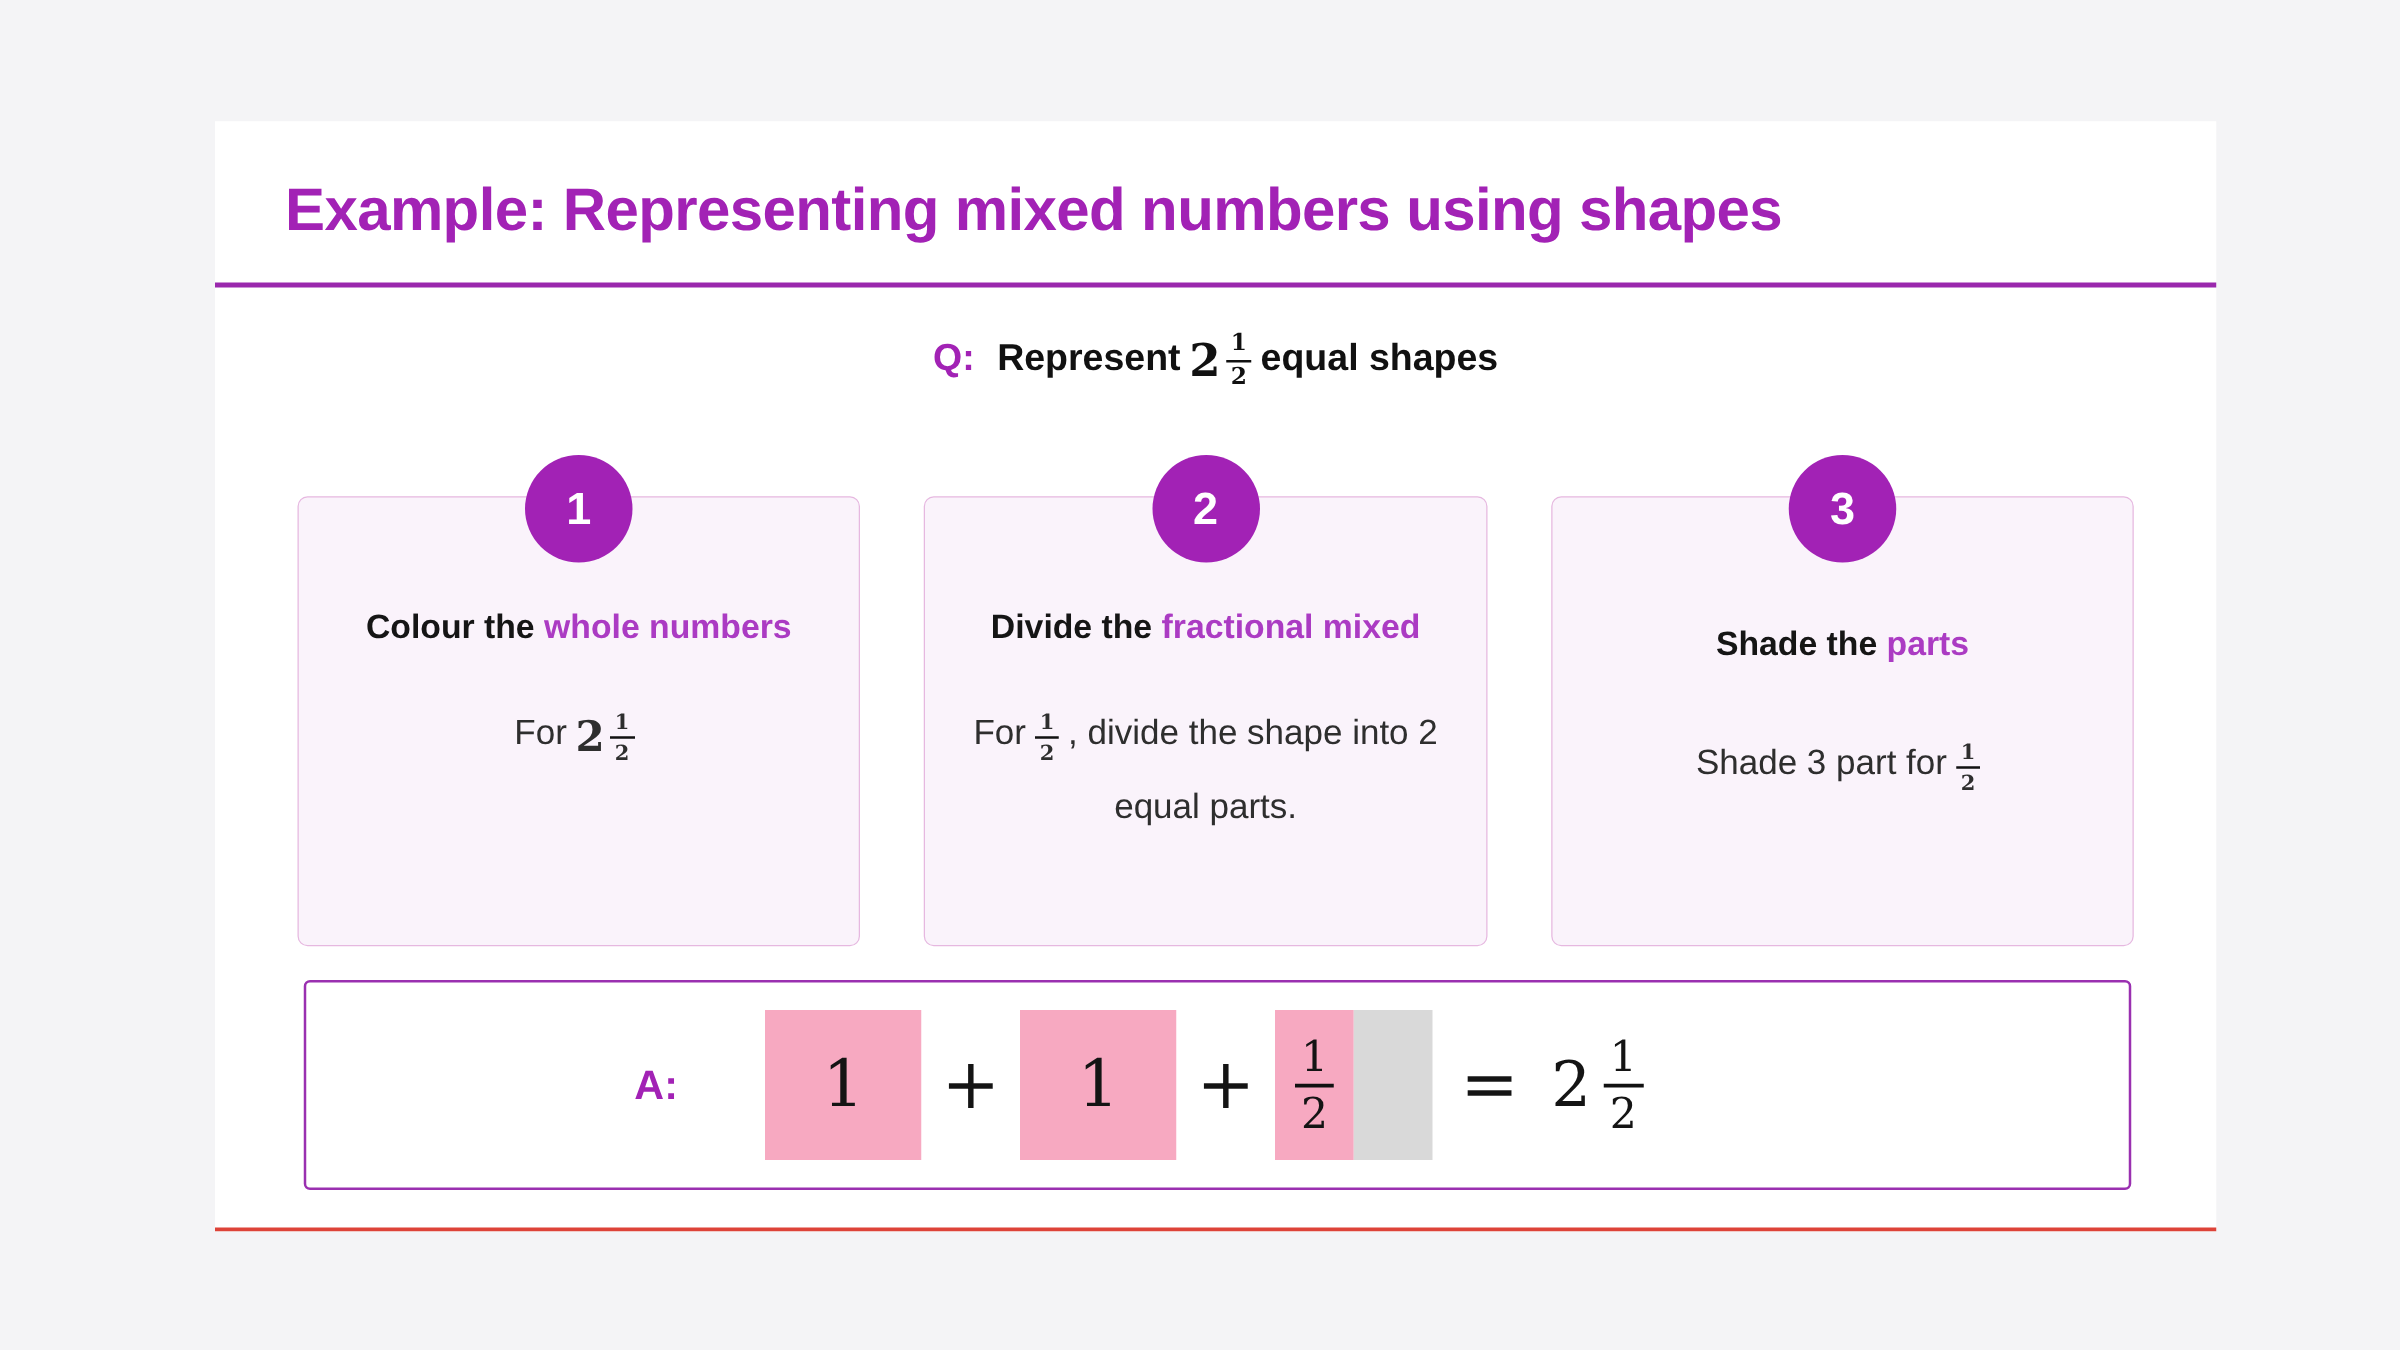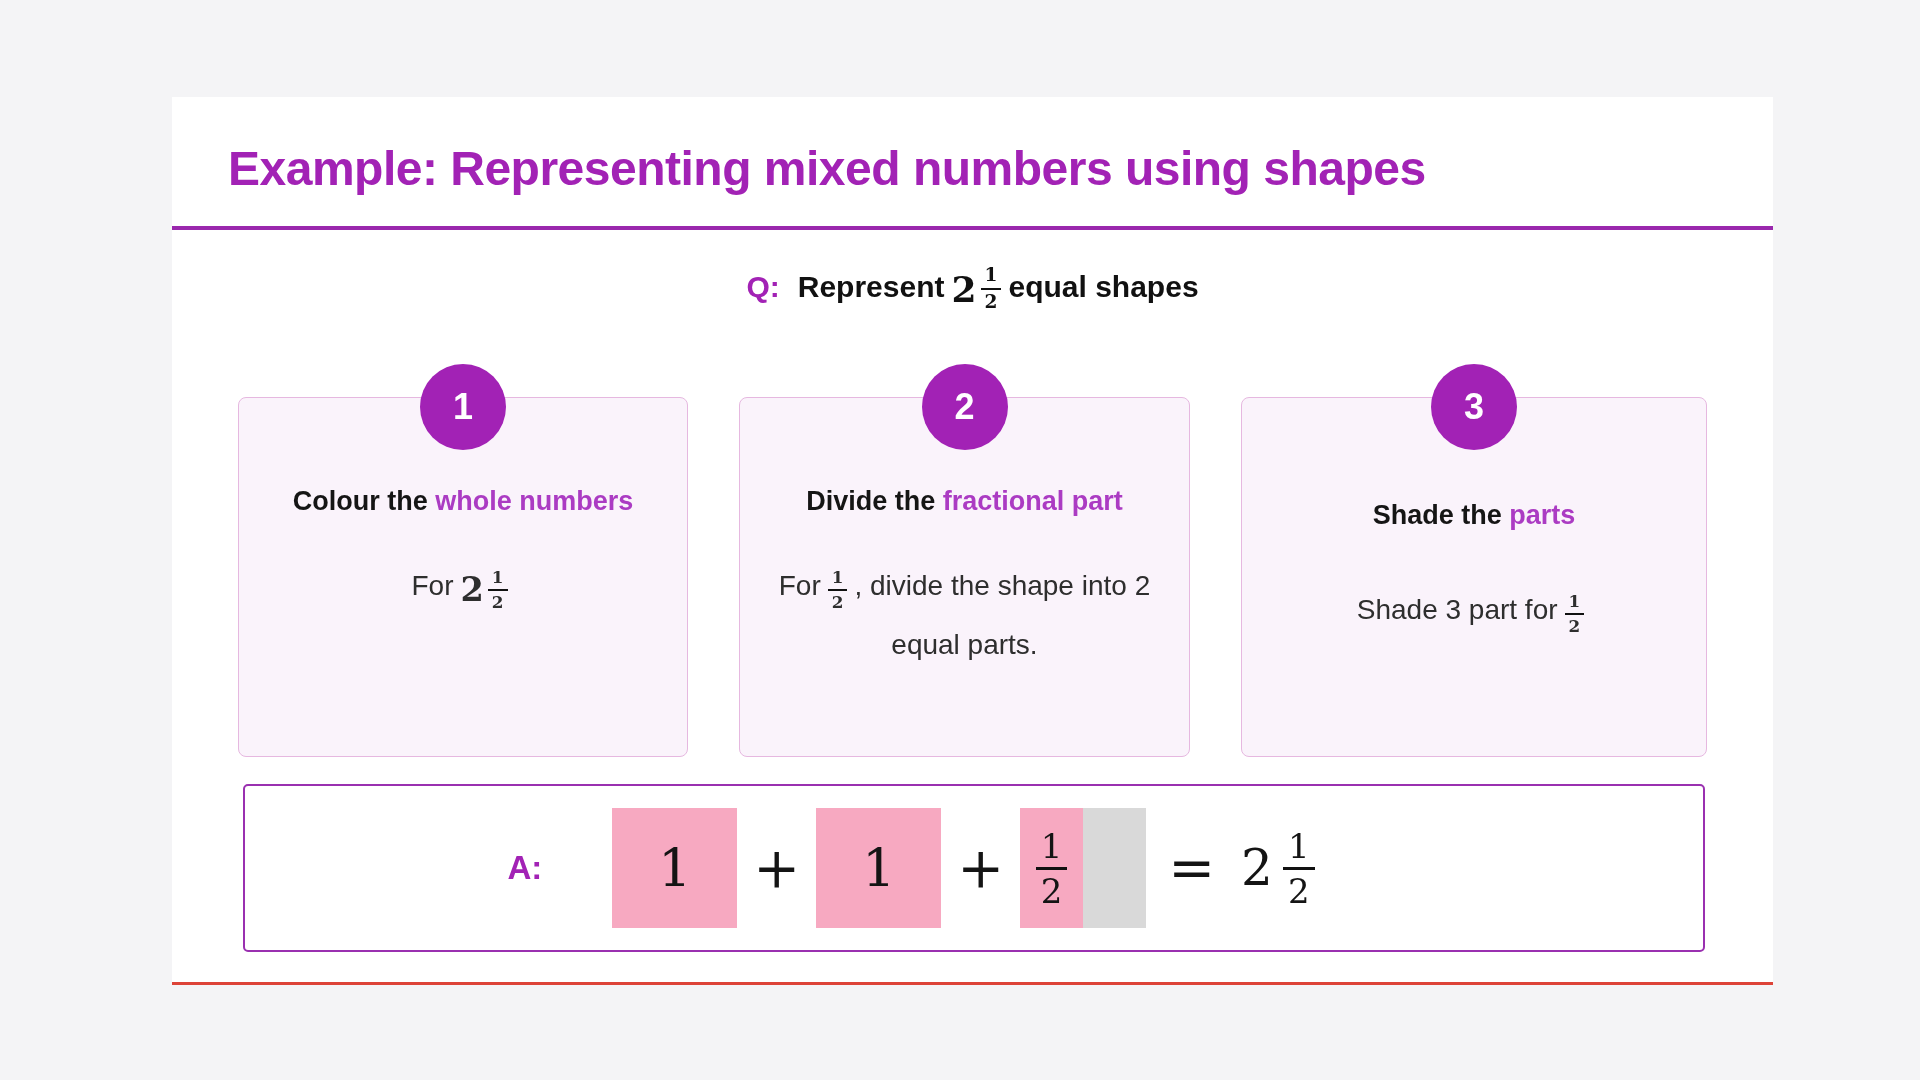--- a/index.html
+++ b/index.html
@@ -161,21 +161,21 @@
               <span class="den">2</span>
             </span>
           </span>
       </div>
     </div>
 
     <div class="card c2">
       <div class="badge">2</div>
       <div class="card-heading">
         <span>Divide the</span>
-        <span class="heading-accent">fractional part</span>
+        <span class="heading-accent">fractional mixed</span>
       </div>
       <div class="card-body">
         <span>For</span><span class="frac bold">
             <span class="fstack">
               <span class="num">1</span>
               <span class="den">2</span>
             </span>
           </span><span>, divide the shape into 2 equal parts.</span>
       </div>
     </div>

